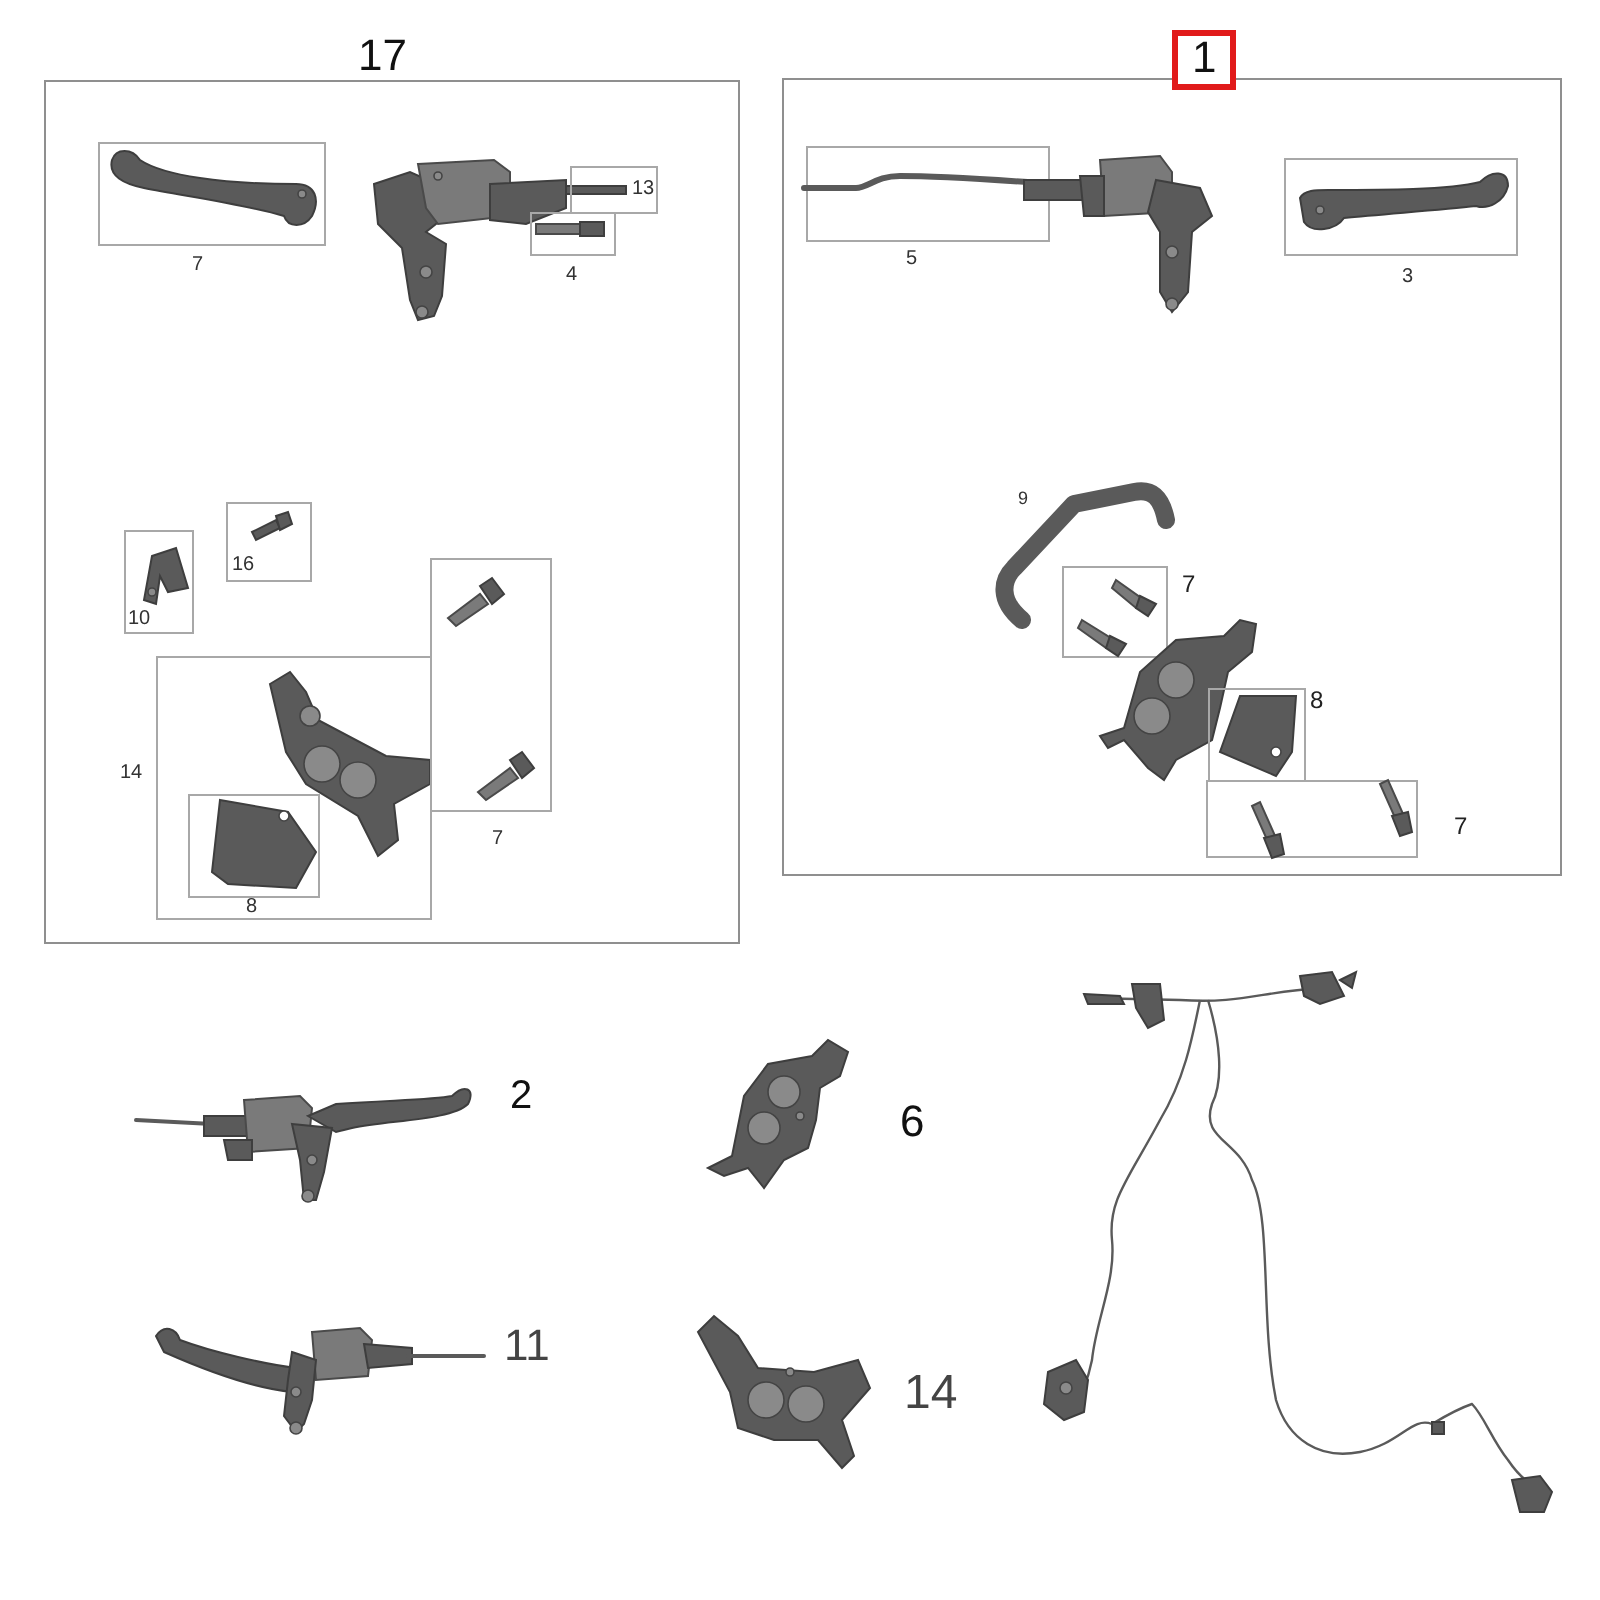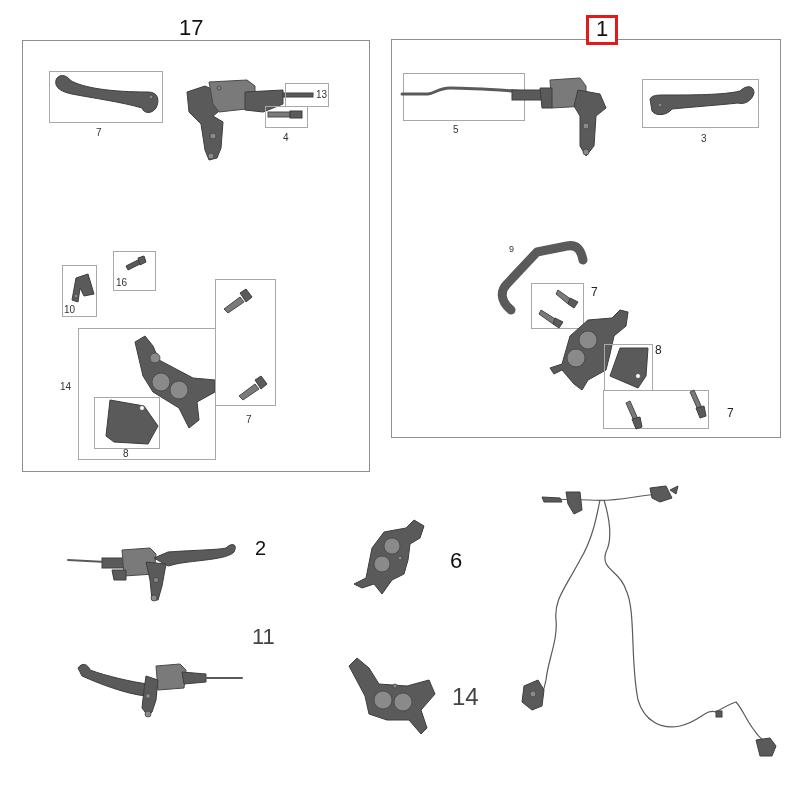--- a/index.html
+++ b/index.html
@@ -178,21 +178,21 @@
 
 <svg style="left:76px;top:660px;" width="168" height="64">
   <path class="part" d="M2,8 C6,2 12,4 14,10 C30,16 56,22 72,24 L76,32 L70,36 C50,34 24,24 6,16 Z"></path>
   <path class="part-light" d="M80,6 L104,4 L110,10 L108,28 L82,30 Z"></path>
   <path class="part" d="M70,16 L82,20 L80,40 L76,52 L72,56 L66,48 L68,30 Z"></path>
   <path class="part" d="M106,12 L130,14 L130,22 L108,24 Z"></path>
   <path class="hose" d="M128,18 L166,18" style="stroke-width:2"></path>
   <circle class="hole" cx="72" cy="36" r="2.5"></circle>
   <circle class="hole" cx="72" cy="54" r="3"></circle>
 </svg>
-<div class="lbl-big" style="left:252px;top:626px;color:#444;">11</div>
+<div class="lbl-big" style="left:252px;top:662px;color:#444;">11</div>
 
 <svg style="left:347px;top:656px;" width="92" height="82">
   <path class="part" d="M2,10 L10,2 L22,12 L32,28 L60,30 L82,24 L88,38 L74,54 L80,72 L74,78 L62,64 L40,64 L22,58 L18,40 Z"></path>
   <circle class="hole" cx="36" cy="44" r="9"></circle>
   <circle class="hole" cx="56" cy="46" r="9"></circle>
   <circle class="hole" cx="48" cy="30" r="2"></circle>
 </svg>
 <div class="lbl-big" style="left:452px;top:685px;color:#444;font-size:24px;">14</div>
 
 <svg style="left:520px;top:480px;" width="260" height="280">

